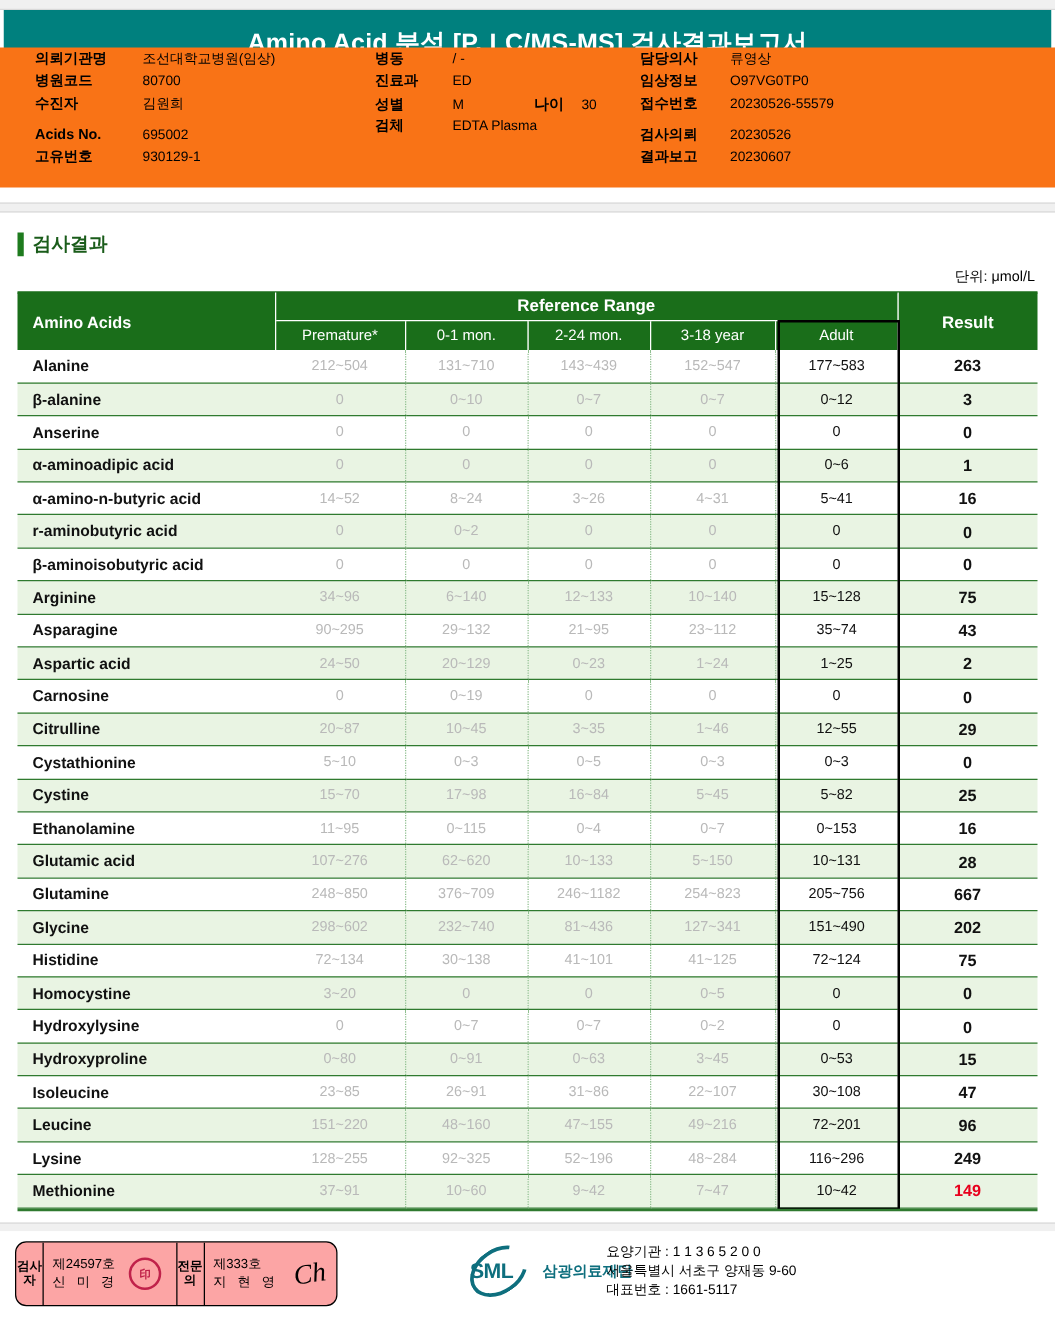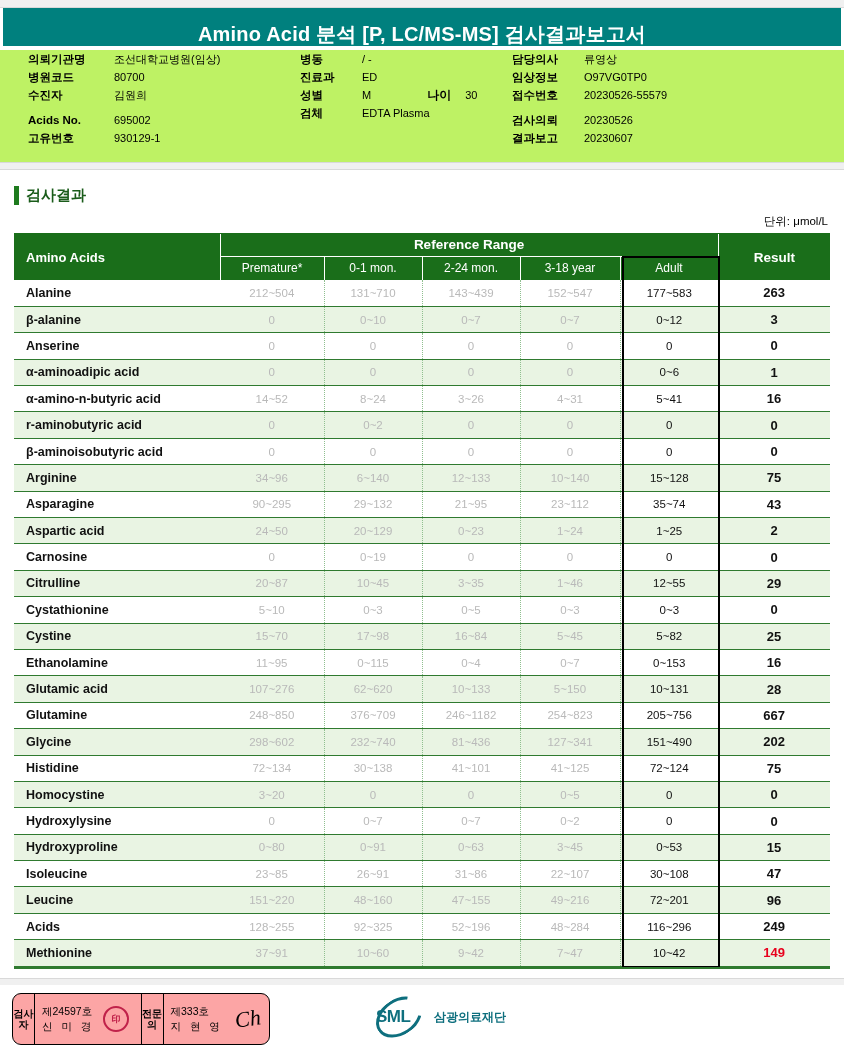--- a/index.html
+++ b/index.html
@@ -34,23 +34,23 @@
     color: #ffffff;
     font-size: 20px;
     font-weight: bold;
     letter-spacing: 0.2px;
     white-space: nowrap;
     margin-top: 14px;
   }
 
   
   .info-block {
-    position: absolute; left: 0; top: 50px;
+    position: absolute; left: 0; top: 38px;
     width: 844px; height: 112px;
-    background: #bef264;
+    background: #f97316;
   }
   .info-col { position: absolute; top: 0; }
   .info-col.c1 { left: 28px; width: 270px; }
   .info-col.c2 { left: 300px; width: 210px; }
   .info-col.c3 { left: 512px; width: 320px; }
 
   .info-row {
     display: flex;
     align-items: baseline;
     height: 18px;
@@ -618,21 +618,21 @@
         <tr class="even">
           <td class="aa-name">Leucine</td>
           <td class="ref">151~220</td>
           <td class="ref">48~160</td>
           <td class="ref">47~155</td>
           <td class="ref">49~216</td>
           <td class="ref adult">72~201</td>
           <td class="result">96</td>
         </tr>
         <tr class="odd">
-          <td class="aa-name">Acids</td>
+          <td class="aa-name">Lysine</td>
           <td class="ref">128~255</td>
           <td class="ref">92~325</td>
           <td class="ref">52~196</td>
           <td class="ref">48~284</td>
           <td class="ref adult">116~296</td>
           <td class="result">249</td>
         </tr>
         <tr class="even">
           <td class="aa-name">Methionine</td>
           <td class="ref">37~91</td>
@@ -677,14 +677,19 @@
   </div>
 
   <div class="sml-block">
     <div class="sml-logo-wrap">
       <div class="sml-arc"></div>
       <div class="sml-text">SML</div>
     </div>
     <div class="sml-name">삼광의료재단</div>
   </div>
 
+  <div class="org-info">
+    <div>요양기관 : 1 1 3 6 5 2 0 0</div>
+    <div>서울특별시 서초구 양재동 9-60</div>
+    <div>대표번호 : 1661-5117</div>
+  </div>
 
 </div>
 
 </body></html>

